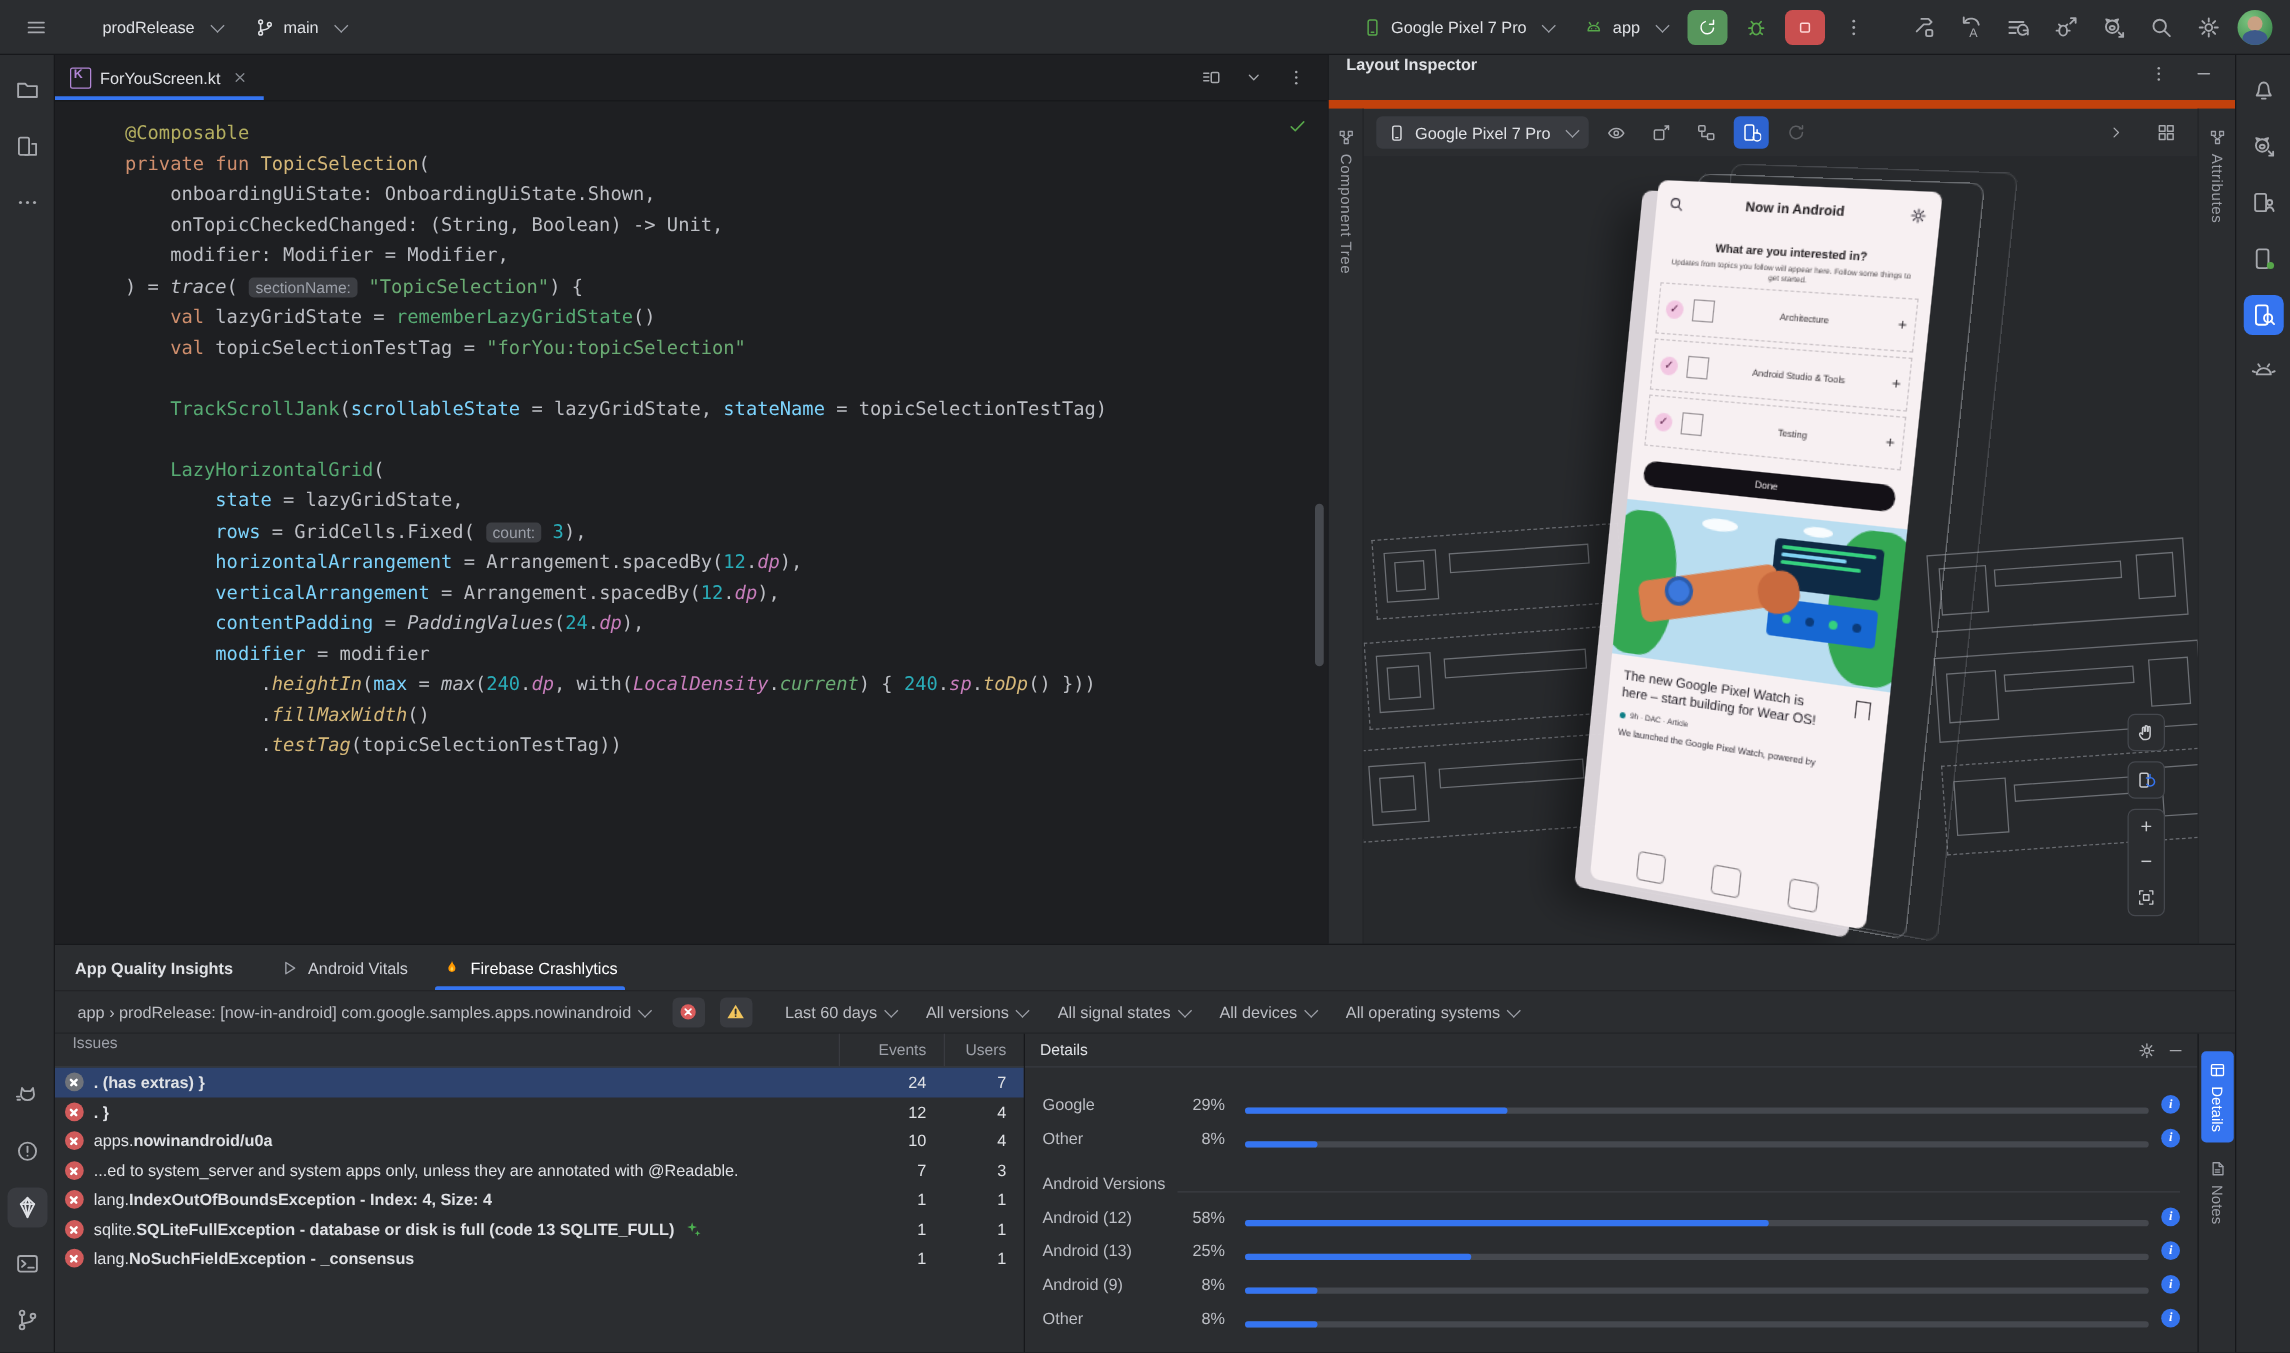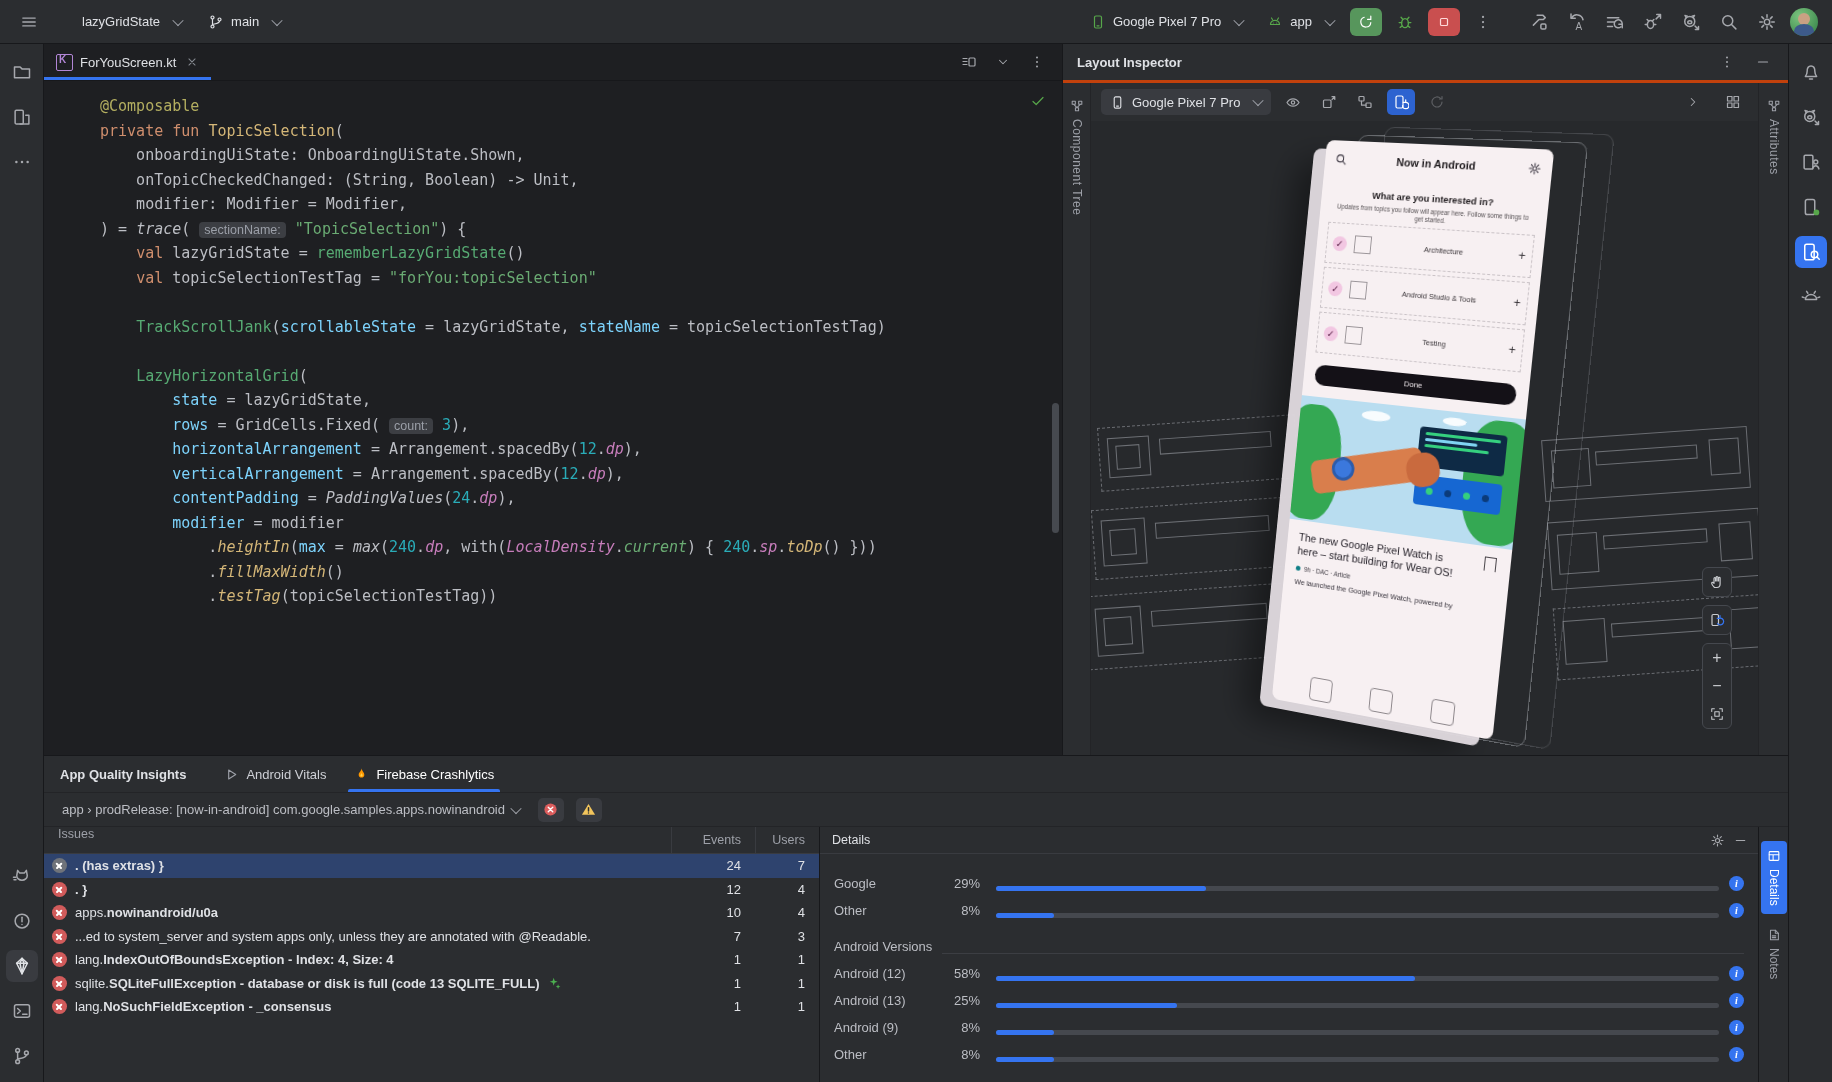--- a/index.html
+++ b/index.html
@@ -49,21 +49,21 @@
   .cl{height:24.5px}
   .c-plain{color:#bcbec4}.c-kw{color:#cf8e6d}.c-ann{color:#b3ae60}.c-decl{color:#d5b778}
   .c-str{color:#6aab73}.c-call{color:#57aa73}.c-named{color:#7dd3fc}.c-num{color:#2aacb8}
   .c-it{color:#bcbec4;font-style:italic}.c-extit{color:#d5b778;font-style:italic}
   .c-pur{color:#c77dbb;font-style:italic}.c-grnit{color:#6aab73;font-style:italic}
   .c-chip{background:#3c3e43;color:#9b9fa8;border-radius:4px;padding:1px 5px;font-size:12.5px;font-family:Liberation Sans, sans-serif;}
   #inspect-ok{position:absolute;right:16px;top:12px;color:#57a64a}
   #ed-scroll{position:absolute;right:3px;top:322px;width:7px;height:130px;border-radius:4px;background:#4e5157;opacity:.85}
   
   #inspector{position:absolute;left:1062px;top:44px;width:726px;height:711px;background:#2b2d30;border-left:1px solid #17181b;box-sizing:border-box;display:flex;flex-direction:column;}
-  #li-header{height:36px;display:flex;align-items:center;border-bottom:3px solid #c2410c;flex:none}
+  #li-header{height:36px;display:flex;align-items:flex-start;border-bottom:7px solid #c2410c;flex:none}
   #li-header .t{font-size:13px;font-weight:bold;color:#dfe1e5;padding-left:14px}
   #li-header .rt{margin-left:auto;display:flex;align-items:center;gap:6px;padding-right:10px;color:#a6a8ad}
   #li-body{flex:1;display:flex;min-height:0}
   .vstrip{width:28px;background:#2b2d30;display:flex;flex-direction:column;align-items:center;padding-top:10px;box-sizing:border-box;flex:none}
   .vstrip.r{width:30px;border-left:1px solid #232427}
   .vstrip.l{border-right:1px solid #232427}
   .vtab{display:flex;flex-direction:column;align-items:center;gap:6px;color:#9da0a8;font-size:12px;padding:6px 0;}
   .vtab .txt{writing-mode:vertical-rl;letter-spacing:.5px;}
   #li-main{flex:1;display:flex;flex-direction:column;min-width:0}
   #li-toolbar{height:38px;display:flex;align-items:center;gap:8px;padding:0 10px;flex:none}
@@ -391,21 +391,21 @@
 
   <header id="topbar">
     <div class="tb-left">
       <div class="icbtn">
           <svg class="ic">
             <use href="#i-menu"></use>
           </svg>
         </div>
       <div class="gap18"></div>
       <div class="tbtn">
-        <span class="lbl">lazyGridState</span>
+        <span class="lbl">prodRelease</span>
           <i class="chev"></i>
       </div>
       <div class="tbtn">
         <svg class="ic s16">
             <use href="#i-branch"></use>
           </svg>
         <span class="lbl">main</span>
           <i class="chev"></i>
       </div>
     </div>
@@ -835,20 +835,42 @@
       <div class="togglebtn">
           <svg class="ic s15">
             <use href="#i-errx"></use>
           </svg>
         </div>
       <div class="togglebtn">
           <svg class="ic s15">
             <use href="#i-warn"></use>
           </svg>
         </div>
+      <div id="filters">
+          <div class="filter">
+            <span>Last 60 days</span>
+            <i class="chev"></i>
+          </div>
+          <div class="filter">
+            <span>All versions</span>
+            <i class="chev"></i>
+          </div>
+          <div class="filter">
+            <span>All signal states</span>
+            <i class="chev"></i>
+          </div>
+          <div class="filter">
+            <span>All devices</span>
+            <i class="chev"></i>
+          </div>
+          <div class="filter">
+            <span>All operating systems</span>
+            <i class="chev"></i>
+          </div>
+        </div>
     </div>
     <div id="bp-body">
       <div id="issues-col">
         <div id="issues-head">
           <span class="ih-main">Issues</span>
           <span class="ih-num">Events</span>
           <span class="ih-num u">Users</span>
         </div>
         <div id="issue-rows">
             <div class="irow selected">

